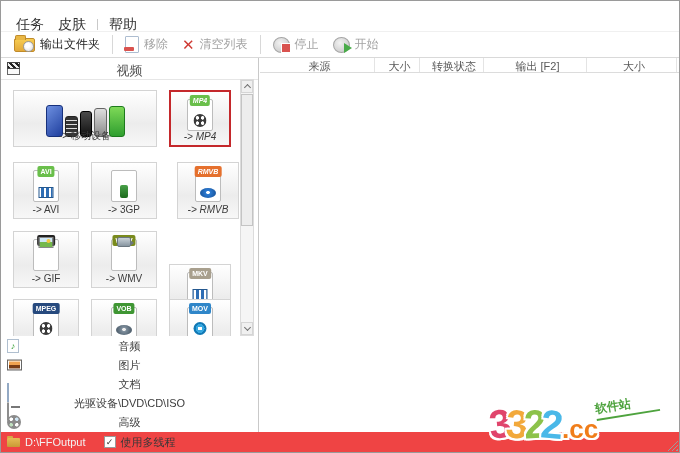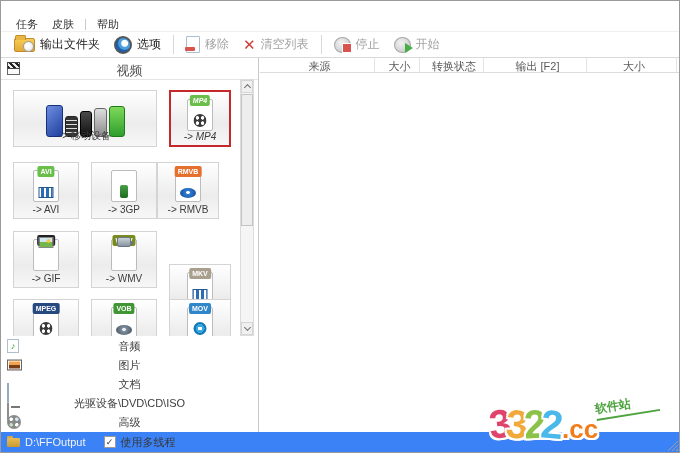--- a/index.html
+++ b/index.html
@@ -10,21 +10,21 @@
   
   .titlebar { position:absolute; left:0; top:0; right:0; height:17px; display:flex; align-items:center; padding-left:5px; }
   .app-icon { width:12px; height:12px; border-radius:2px; margin-right:6px;
     background:linear-gradient(135deg,#5a5a5a 0 45%,#e8762a 45% 100%); border:1px solid #444; }
   .title { font-size:11px; color:#444; }
   .win-controls { position:absolute; right:4px; top:0; height:17px; display:flex; }
   .wc { width:25px; height:17px; text-align:center; line-height:16px; font-size:10px; color:#555; cursor:default; }
 
   
   .menubar { position:absolute; left:0; top:17px; right:0; height:14px; display:flex; align-items:center; padding-left:8px; border-bottom:1px solid #f0f0f0; }
-  .menu-item { font-size:11px; color:#333; padding:0 7px; }
+  .menu-item { font-size:14px; color:#333; padding:0 7px; }
   .menu-sep { width:1px; height:11px; background:#c9c9c9; margin:0 4px; }
 
   
   .toolbar { position:absolute; left:0; top:31px; right:0; height:26px; display:flex; align-items:center; padding-left:6px; border-bottom:1px solid #d9d9d9; }
   .tbtn { display:flex; align-items:center; gap:5px; padding:2px 7px; font-size:12px; color:#222; }
   .tbtn.disabled .tlabel { color:#a3a3a3; }
   .tsep { width:1px; height:19px; background:#d8d8d8; margin:0 5px; }
   .ic-folder { position:relative; width:21px; height:14px; border-radius:2px;
     background:linear-gradient(#f7cd52,#e3a93a); border:1px solid #c08b2a; }
   .ic-folder::before { content:""; position:absolute; top:-4px; left:0; width:9px; height:4px;
@@ -118,21 +118,21 @@
                radial-gradient(circle at 30% 70%,#bfe0bf 0 1.5px,transparent 2px),
                radial-gradient(circle at 70% 70%,#fff 0 1.5px,transparent 2px),#8a8a8a; }
 
   
   .right-panel { position:absolute; left:259px; top:57px; right:0; bottom:20px; background:#fff; }
   .thead { display:flex; height:15px; border-bottom:1px solid #dcdcdc; }
   .th { font-size:11px; color:#5a5a5a; padding:1px 0 0 5px; border-right:1px solid #e4e4e4; overflow:hidden; white-space:nowrap;text-align:center; }
   .tbody { position:absolute; left:0; right:0; top:15px; bottom:0; background:#fff; }
 
   
-  .statusbar { position:absolute; left:0; right:0; bottom:0; height:20px; background:#3b82f6; display:flex; align-items:center; padding-left:6px; }
+  .statusbar { position:absolute; left:0; right:0; bottom:0; height:20px; background:#ef4444; display:flex; align-items:center; padding-left:6px; }
   .ic-sfolder { position:relative; width:13px; height:9px; background:linear-gradient(#e7bb55,#c99a34); border-radius:1px; margin-right:5px; }
   .ic-sfolder::before { content:""; position:absolute; top:-2px; left:0; width:6px; height:2px; background:#d7aa44; border-radius:1px 1px 0 0; }
   .path { font-size:11px; color:#f2f2f2; }
   .checkbox { width:12px; height:12px; background:#fff; border:1px solid #9a9a9a; margin-left:18px; margin-right:5px;
     text-align:center; }
   .check { display:block; font-size:9px; line-height:11px; color:#333; }
   .cb-label { font-size:11px; color:#383838; }
   .grip { position:absolute; right:1px; bottom:1px; width:11px; height:11px;
     background:repeating-linear-gradient(135deg,transparent 0 2px,#9c9c9c 2px 3px);
     clip-path:polygon(100% 0,100% 100%,0 100%); }
@@ -162,24 +162,20 @@
     <span class="menu-item">皮肤</span>
     <span class="menu-sep"></span>
     <span class="menu-item">帮助</span>
   </div>
 
   <div class="toolbar">
     <div class="tbtn">
       <span class="ic-folder"></span>
       <span class="tlabel">输出文件夹</span>
     </div>
-    <div class="tbtn">
-      <span class="ic-options"></span>
-      <span class="tlabel">选项</span>
-    </div>
     <div class="tsep"></div>
     <div class="tbtn disabled">
       <span class="ic-remove"></span>
       <span class="tlabel">移除</span>
     </div>
     <div class="tbtn disabled">
       <span class="ic-clear">✕</span>
       <span class="tlabel">清空列表</span>
     </div>
     <div class="tsep"></div>
@@ -229,21 +225,21 @@
       </div>
 
       <div class="cell" style="left:90px; top:82px; width:66px;">
         <div class="ficon">
 
           <div class="glyph g-phone"></div>
         </div>
         <div class="cell-label">-&gt; 3GP</div>
       </div>
 
-      <div class="cell" style="left:156px; top:82px; width:62px;">
+      <div class="cell" style="left:176px; top:82px; width:62px;font-style:italic;">
         <div class="ficon">
           <div class="badge b-orange">RMVB</div>
           <div class="glyph g-disc"></div>
         </div>
         <div class="cell-label">-&gt; RMVB</div>
       </div>
 
       <div class="cell" style="left:12px; top:151px; width:66px;">
         <div class="ficon">
           <div class="badge b-black">GIF</div>

